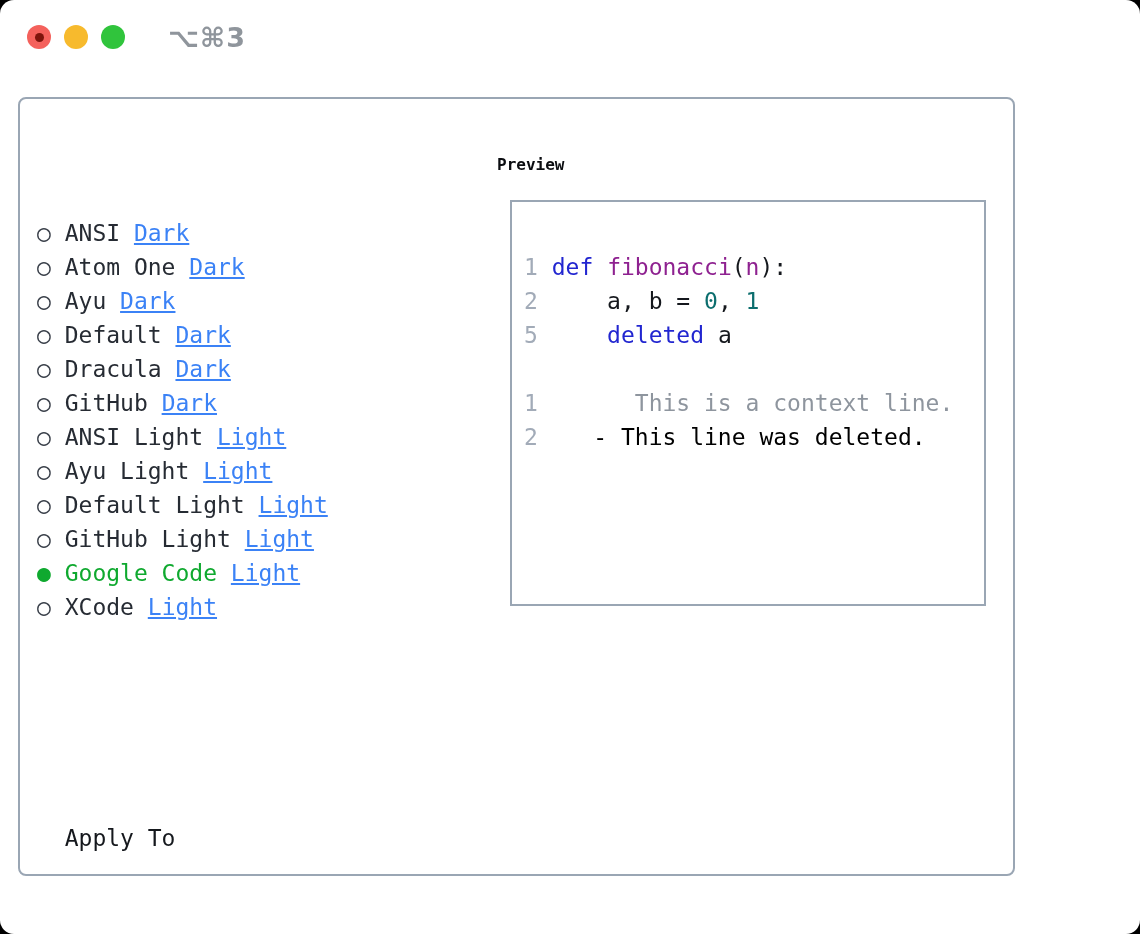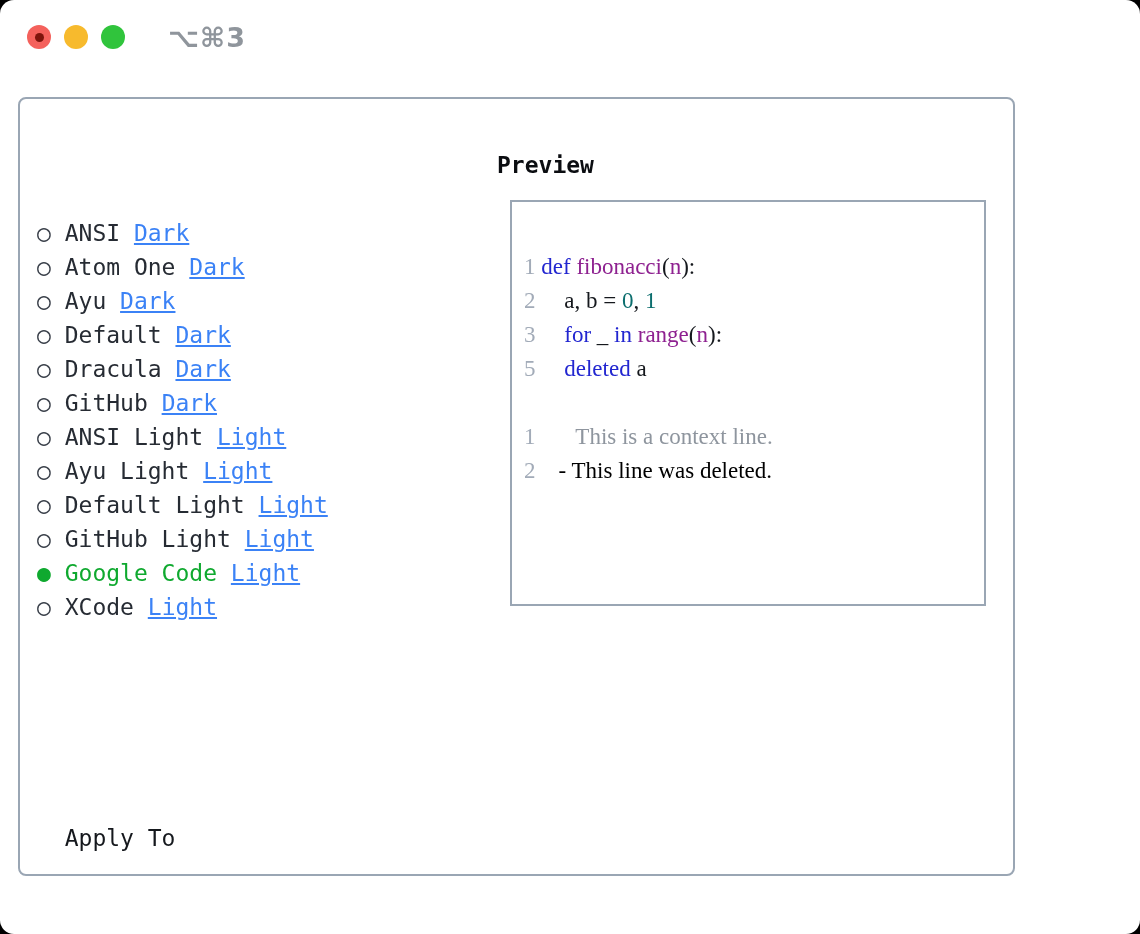--- a/index.html
+++ b/index.html
@@ -52,30 +52,29 @@
   .row.selected .bullet, .row.selected .name { color: #0fa92f; }
   .hdr { font-weight: bold; color: #0b0d11; }
   .hdr .bullet { color: #0b0d11; font-weight: bold; }
   .section-title { color: #15181d; margin-top: 27px; }
   .section-title .bullet { visibility: hidden; }
   .spacer { height: 34px; }
   
   .preview-title {
     position: absolute; left: 477px; top: 49px;
     height: 34px; line-height: 34px;
-    font-size: 23px; font-weight: bold; color: #0b0d11;
+    font-size: 16px; font-weight: bold; color: #0b0d11;
   }
   .preview-box {
     position: absolute; left: 490px; top: 101px;
     width: 476px; height: 406px;
     border: 2px solid #9aa6b4;
     box-sizing: border-box;
     background: #ffffff;
     overflow: hidden;
-    font-family: Liberation Serif, serif;
   }
   .code { padding: 48px 0 0 12px; font-size: 23px; line-height: 34px; }
   .code-row { height: 34px; white-space: pre; }
   .c-ln   { color: #a2abb8; }
   .c-code { color: #15181d; }
   .c-kw   { color: #2226d0; }
   .c-fn   { color: #8e2190; }
   .c-num  { color: #0c6e6e; }
   .c-ctx  { color: #8e959e; }
   .c-del  { color: #000000; }
@@ -107,21 +106,20 @@
         
         
         
       </div>
 
       <div class="preview-title">Preview</div>
       <div class="preview-box">
         <div class="code" id="code-lines">
             <div class="code-row"><span class="c-ln">1</span><span class="c-code"> </span><span class="c-kw">def</span><span class="c-code"> </span><span class="c-fn">fibonacci</span><span class="c-code">(</span><span class="c-fn">n</span><span class="c-code">):</span></div>
             <div class="code-row"><span class="c-ln">2</span><span class="c-code">     a, b = </span><span class="c-num">0</span><span class="c-code">, </span><span class="c-num">1</span></div>
-            <div class="code-row"><span class="c-ln">3</span><span class="c-code">     </span><span class="c-kw">for</span><span class="c-code"> _ </span><span class="c-kw">in</span><span class="c-code"> </span><span class="c-fn">range</span><span class="c-code">(</span><span class="c-fn">n</span><span class="c-code">):</span></div>
             <div class="code-row"><span class="c-ln">5</span><span class="c-code">     </span><span class="c-kw">deleted</span><span class="c-code"> a</span></div>
             <div class="code-row"></div>
             <div class="code-row"><span class="c-ln">1</span><span class="c-ctx">       This is a context line.</span></div>
             <div class="code-row"><span class="c-ln">2</span><span class="c-code">    </span><span class="c-del">- This line was deleted.</span></div>
           </div>
       </div>
 
     </div>
   </div>
 

